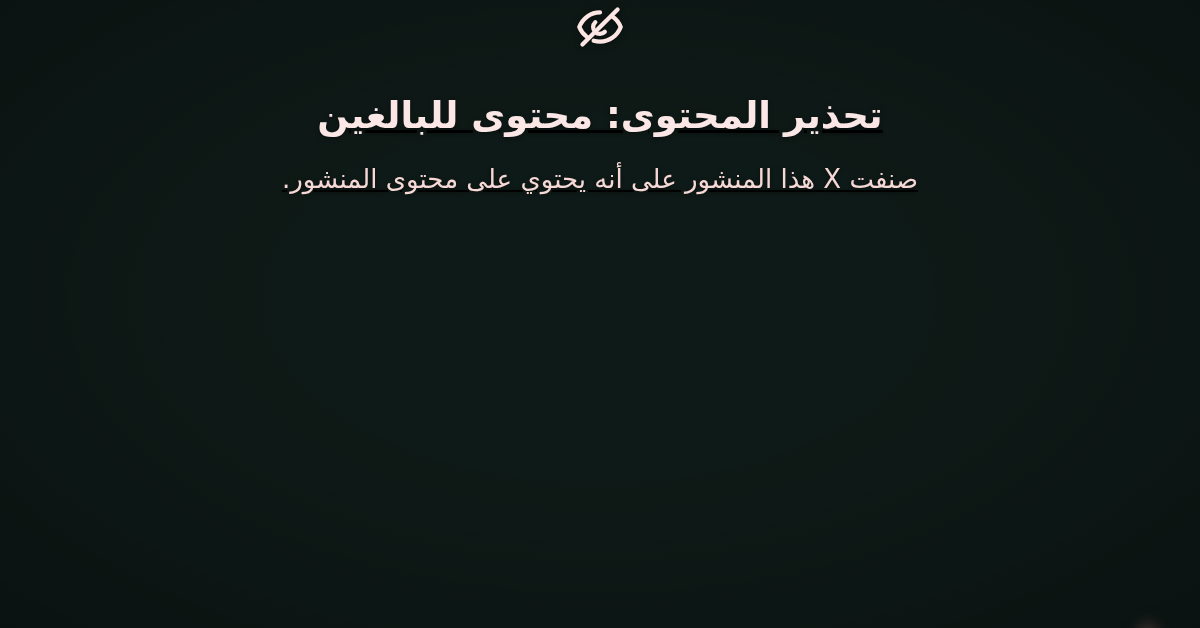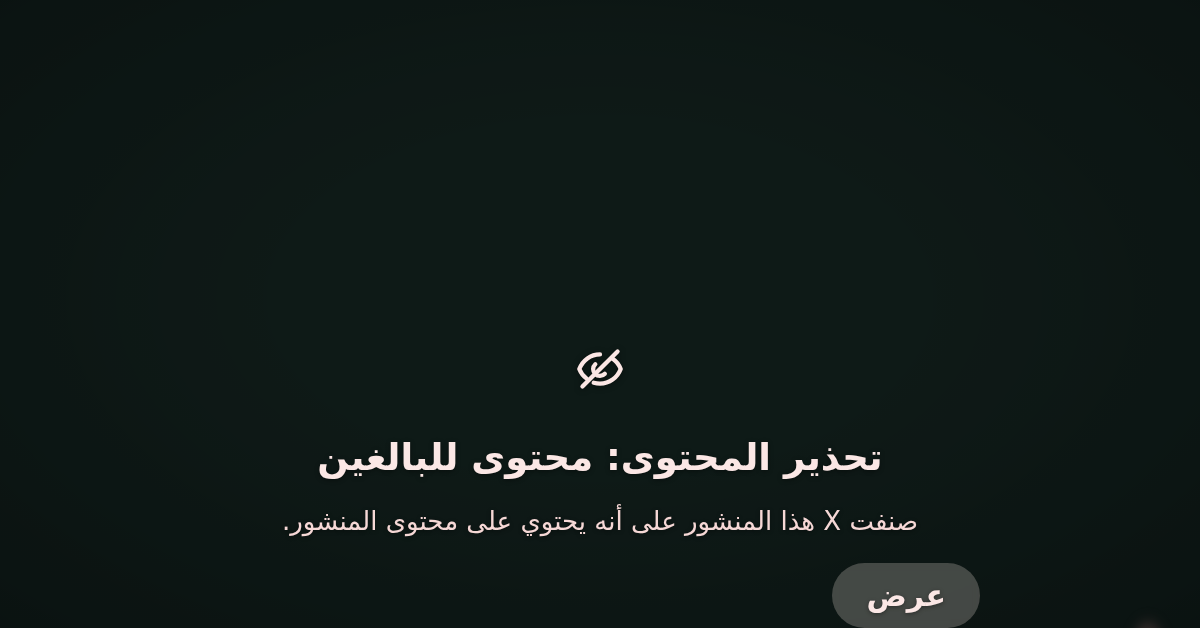--- a/index.html
+++ b/index.html
@@ -106,23 +106,24 @@
     background: rgba(8,14,14,0.34);
   }
 
   
   #content {
     position: absolute;
     inset: 0;
     display: flex;
     flex-direction: column;
     align-items: center;
-    justify-content: flex-end;
+    justify-content: flex-start;
     z-index: 5;
     text-align: center;
+    text-decoration: underline;
   }
 
   .content-inner {
     width: 760px;
     display: flex;
     flex-direction: column;
     align-items: center;
   }
 
   #eye-off-icon {
@@ -208,20 +209,17 @@
       <svg id="eye-off-icon" viewBox="0 0 24 24" fill="none" aria-hidden="true">
         <path d="M12 5.5c-4.2 0-7.7 2.6-9.2 6.5 0.7 1.8 1.9 3.3 3.4 4.4M9.2 18.1c0.9 0.25 1.8 0.4 2.8 0.4 4.2 0 7.7-2.6 9.2-6.5-0.75-1.95-2.05-3.55-3.7-4.65" stroke="currentColor" stroke-width="1.9" stroke-linecap="round" stroke-linejoin="round"></path>
         <path d="M9.9 9.9a3 3 0 1 0 4.25 4.23" stroke="currentColor" stroke-width="1.9" stroke-linecap="round" stroke-linejoin="round"></path>
         <path d="M4.2 19.8 19.8 4.2" stroke="currentColor" stroke-width="1.9" stroke-linecap="round"></path>
       </svg>
 
       <h1 id="warning-title">تحذير المحتوى: محتوى للبالغين</h1>
 
       <p id="warning-body">صنفت X هذا المنشور على أنه يحتوي على محتوى المنشور.</p>
 
-      <div class="action-row">
-        <button id="view-button" type="button">عرض</button>
-      </div>
 
     </div>
   </div>
 
 </div>
 
 </body></html>

